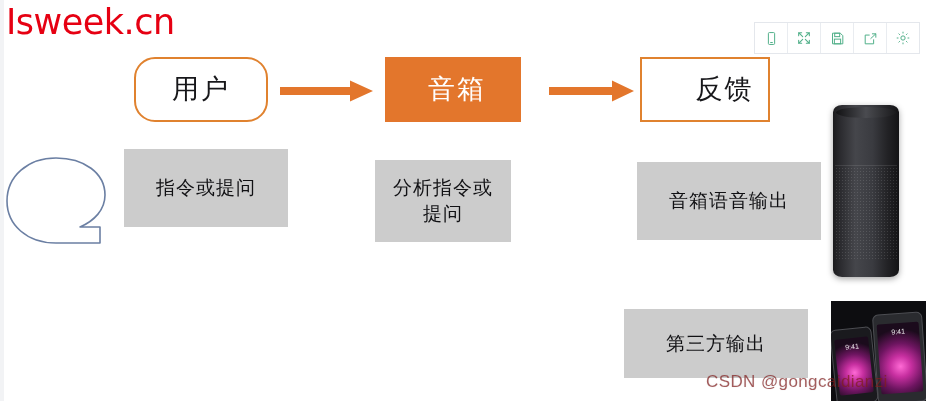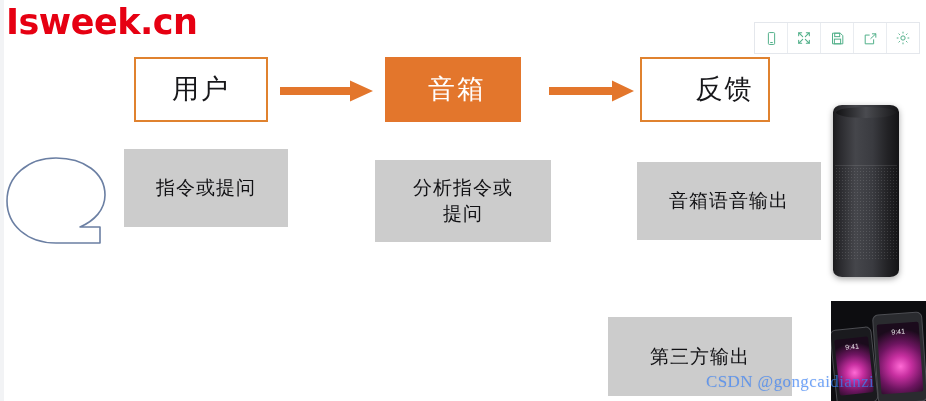--- a/index.html
+++ b/index.html
@@ -23,21 +23,21 @@
     left: 0; top: 0;
     width: 4px; height: 401px;
     background: #f2f3f5;
   }
   
   .brand {
     position: absolute;
     left: 6px;
     top: 2px;
     font-family: "DejaVu Sans", "Liberation Sans", sans-serif;
-    font-weight: bold;
+    font-weight: normal;
     font-size: 35px;
     letter-spacing: -0.5px;
     color: #e60012;
     line-height: 40px;
     white-space: nowrap;
   }
   
   .toolbar {
     position: absolute;
     right: 6px;
@@ -190,23 +190,23 @@
     left: 44px; top: 12px;
     width: 48px; height: 88px;
     transform: rotate(-4deg);
     background: #2a2b2f;
   }
   
   .watermark {
     position: absolute;
     left: 706px;
     top: 372px;
-    font-family: Liberation Serif, serif;
+    font-family: Liberation Sans, sans-serif;
     font-size: 17px;
-    color: #3b82f6;
+    color: #7f1d1d;
     opacity: 0.72;
     text-shadow: 0 0 2px rgba(0,0,0,0.12);
     letter-spacing: 0.4px;
     white-space: nowrap;
     pointer-events: none;
   }
 </style>
 </head>
 <body>
 
@@ -256,21 +256,21 @@
     <div class="tool-btn">
       <span>
         <svg width="16" height="16" viewBox="0 0 24 24" fill="none" stroke="#52b08a" stroke-width="1.5">
           <circle cx="12" cy="12" r="3.2"></circle>
           <path d="M12 2.6v2.6M12 18.8v2.6M21.4 12h-2.6M5.2 12H2.6M18.6 5.4l-1.9 1.9M7.3 16.7l-1.9 1.9M18.6 18.6l-1.9-1.9M7.3 7.3 5.4 5.4"></path>
         </svg>
       </span>
     </div>
   </div>
 
-  <div class="flow-box outline" style="left:134px; top:57px; width:134px; height:65px;">
+  <div class="flow-box outline" style="left:134px; top:57px; width:134px; height:65px;border-radius:21px;">
     <span>用户</span>
   </div>
 
   <svg class="arrow" style="left:280px; top:80px; width:94px; height:22px;" viewBox="0 0 94 22">
     <path d="M0 7 H70 V0.5 L93 11 L70 21.5 V15 H0 Z" fill="#e3762c"></path>
   </svg>
 
   <div class="flow-box solid" style="left:385px; top:57px; width:136px; height:65px;">
     <span>音箱</span>
   </div>
@@ -284,32 +284,32 @@
   </div>
 
   <svg class="bubble" viewBox="0 0 104 98">
     <path d="M52 3 C 80 3, 101 18, 101 40 C 101 55, 90 66, 76 72 L 96 72 L 96 88 L 52 88 C 23 88, 3 70, 3 46 C 3 21, 24 3, 52 3 Z" fill="#ffffff" stroke="#6b7fa3" stroke-width="1.6" stroke-linejoin="round"></path>
   </svg>
 
   <div class="gray-box" style="left:124px; top:149px; width:164px; height:78px;">
     <span>指令或提问</span>
   </div>
 
-  <div class="gray-box" style="left:375px; top:160px; width:176px; height:82px;">
+  <div class="gray-box" style="left:375px; top:160px; width:136px; height:82px;">
     <span>
       <span>分析指令或</span><br>
       <span>提问</span>
     </span>
   </div>
 
   <div class="gray-box" style="left:637px; top:162px; width:184px; height:78px;">
     <span>音箱语音输出</span>
   </div>
 
-  <div class="gray-box" style="left:608px; top:309px; width:184px; height:79px;margin-top:8px;">
+  <div class="gray-box" style="left:624px; top:309px; width:184px; height:69px;">
     <span>第三方输出</span>
   </div>
 
   <div class="speaker">
     <div class="body"></div>
     <div class="seam"></div>
     <div class="grille"></div>
     <div class="top-ring"></div>
   </div>
 

